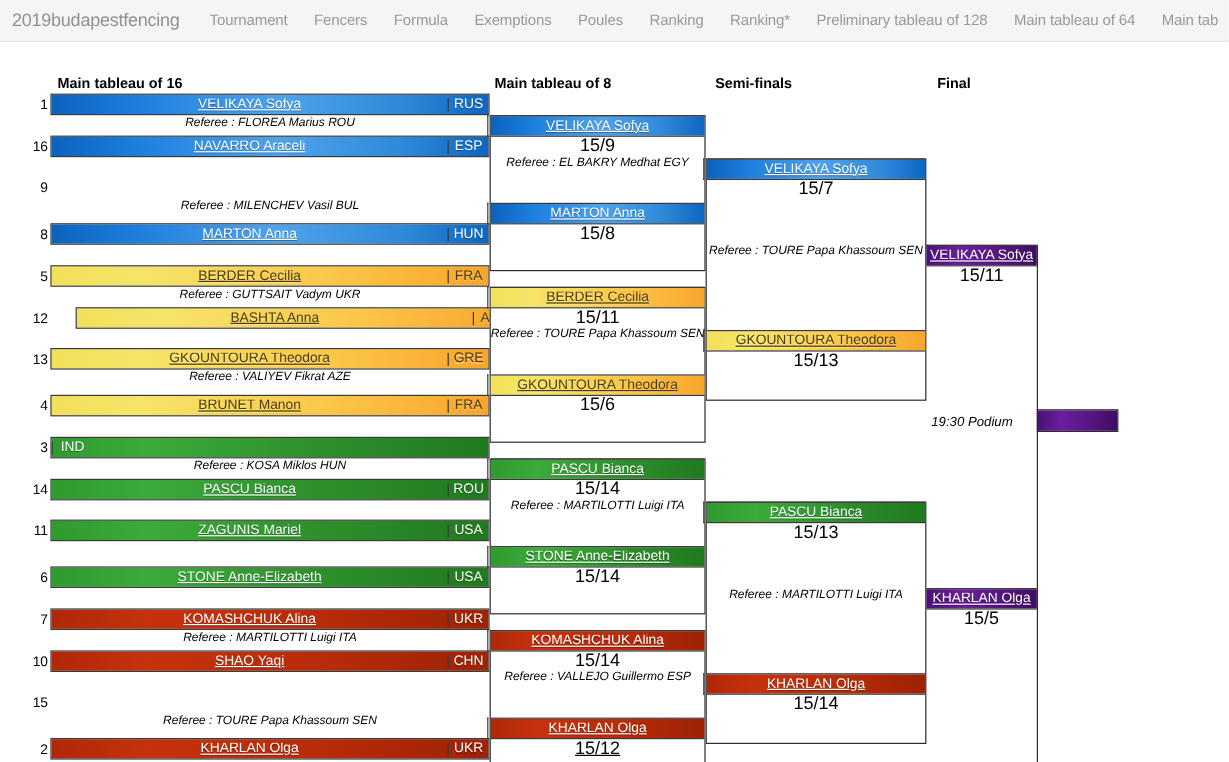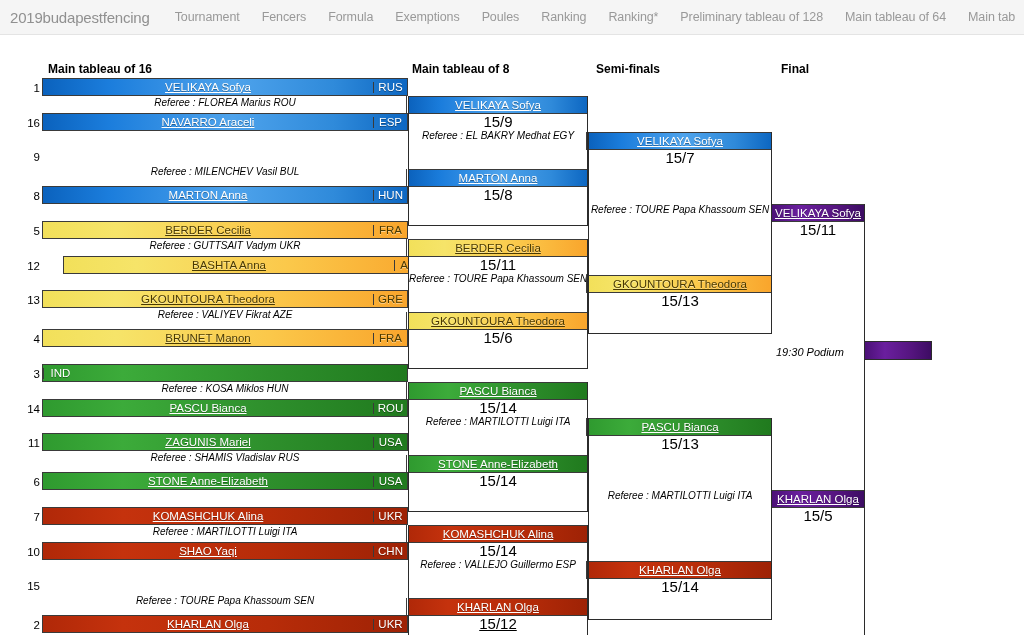--- a/index.html
+++ b/index.html
@@ -195,21 +195,20 @@
   <div class="bar t-green" style="left:42px; top:363px; width:366px;">
     <span class="nm">PASCU Bianca</span>
     <span class="ctry">ROU</span>
   </div>
 
   <div class="seed" style="left:20px; top:401px;">11</div>
   <div class="bar t-green" style="left:42px; top:397px; width:366px;">
     <span class="nm">ZAGUNIS Mariel</span>
     <span class="ctry">USA</span>
   </div>
-  <div class="ref" style="left:42px; top:416px; width:366px;">Referee : SHAMIS Vladislav RUS</div>
   <div class="seed" style="left:20px; top:440px;">6</div>
   <div class="bar t-green" style="left:42px; top:436px; width:366px;">
     <span class="nm">STONE Anne-Elizabeth</span>
     <span class="ctry">USA</span>
   </div>
 
   <div class="seed" style="left:20px; top:475px;">7</div>
   <div class="bar t-red" style="left:42px; top:471px; width:366px;">
     <span class="nm">KOMASHCHUK Alina</span>
     <span class="ctry">UKR</span>

